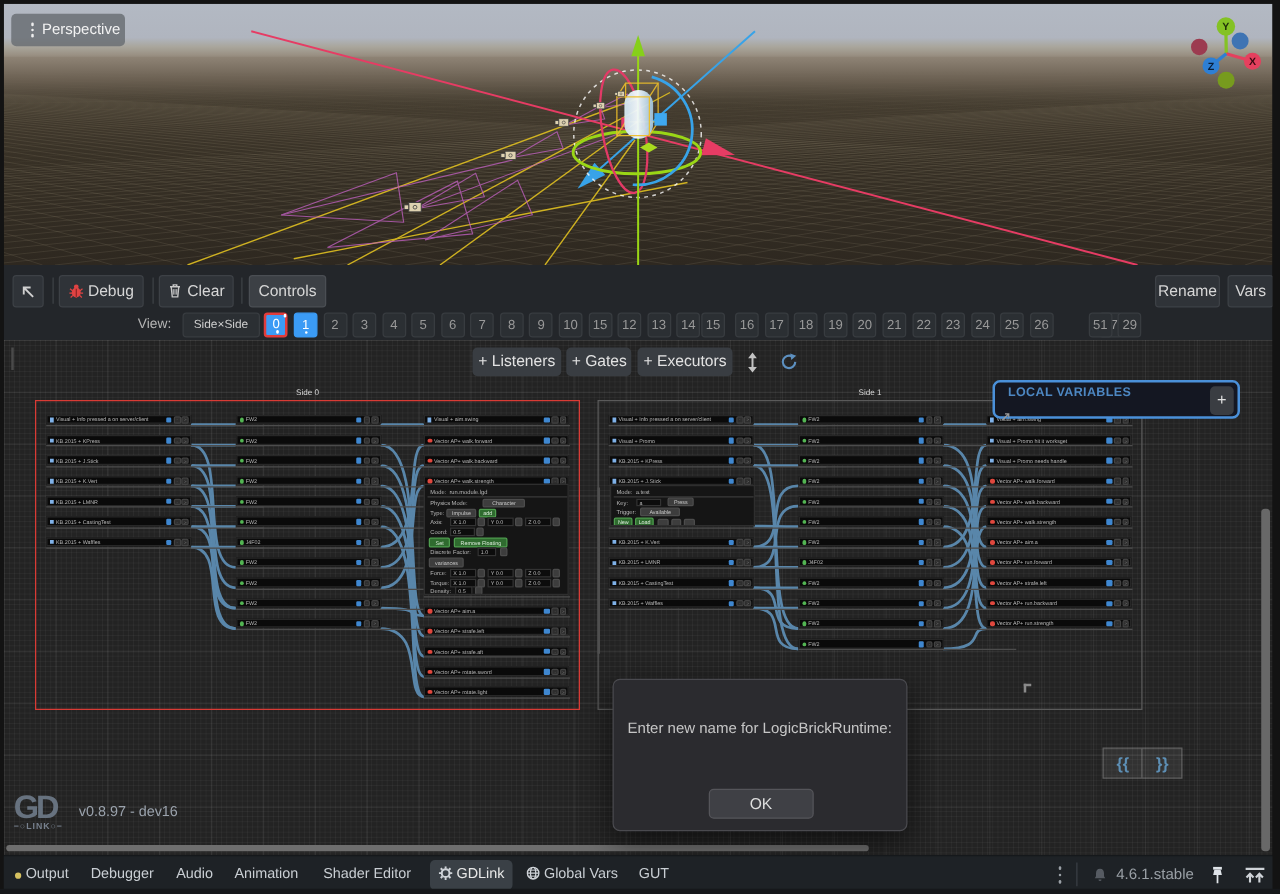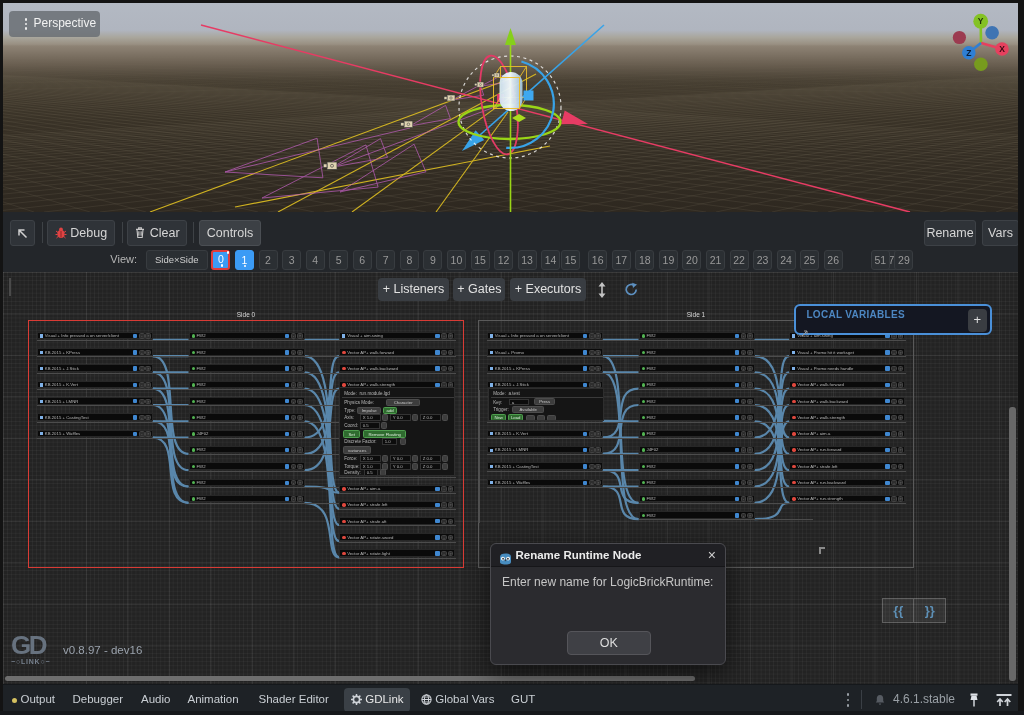--- a/index.html
+++ b/index.html
@@ -957,28 +957,20 @@
       <div class="abs" style="left:8.0px;top:361.0px;width:48px;height:40px;color:#67727f;">
         <div style="font-size:26px;font-weight:bold;letter-spacing:-2.5px;line-height:25px">GD</div>
         <div style="font-size:7px;font-weight:bold;letter-spacing:.8px;line-height:7px;color:#77818e">−○LINK○−</div>
       </div>
       <div class="abs" style="left:60.0px;top:372.0px;color:#9aa2ac;font-size:11.5px">v0.8.97 - dev16</div>
       <div class="abs" style="left:2.0px;top:403.5px;width:690px;height:5px;background:#6e6e6e;border-radius:2.5px"></div>
       <div class="abs" style="left:1006.0px;top:135.0px;width:6.5px;height:274px;background:#686868;border-radius:3px"></div>
       <div class="abs" style="left:474.5px;top:118.0px;width:2px;height:133px;background:#4f4f4f"></div>
     </div>
     <div id="dlg" style="left:489.5px;top:543px">
-      <div id="dlgtitle"><span style="position:absolute;left:8px;top:5.5px"><svg width="13" height="12" viewBox="0 0 13 12">
-            <path d="M1 4 C1 1.5 3 0.5 6.5 0.5 C10 0.5 12 1.5 12 4 L12 9 C12 10.5 10.5 11.5 6.5 11.5 C2.5 11.5 1 10.5 1 9 Z" fill="#478cbf"></path>
-            <circle cx="3.9" cy="5.6" r="1.9" fill="#fff"></circle>
-            <circle cx="9.1" cy="5.6" r="1.9" fill="#fff"></circle>
-            <circle cx="4.1" cy="5.8" r="0.95" fill="#414042"></circle>
-            <circle cx="8.9" cy="5.8" r="0.95" fill="#414042"></circle>
-            <rect x="5.9" y="6.3" width="1.2" height="1.8" fill="#414042"></rect>
-          </svg></span><span style="padding-left:25px">Rename Runtime Node</span><span style="position:absolute;right:9px;top:0;font-weight:normal;font-size:14px;color:#d0d0d0">×</span></div>
       <div class="abs" style="left:0;top:31px;width:100%;text-align:center;color:#c6c6c6;font-size:12px">Enter new name for LogicBrickRuntime:</div>
       <div id="dlgok">OK</div>
     </div>
     <div id="bb">
       <span class="abs" style="left:11.5px;top:12.5px;width:5px;height:5px;border-radius:50%;background:#d5c160"></span>
       <div class="bbt" style="left:20.5px">Output</div>
       <div class="bbt" style="left:72.5px">Debugger</div>
       <div class="bbt" style="left:141px">Audio</div>
       <div class="bbt" style="left:187.5px">Animation</div>
       <div class="bbt" style="left:258.5px">Shader Editor</div>

